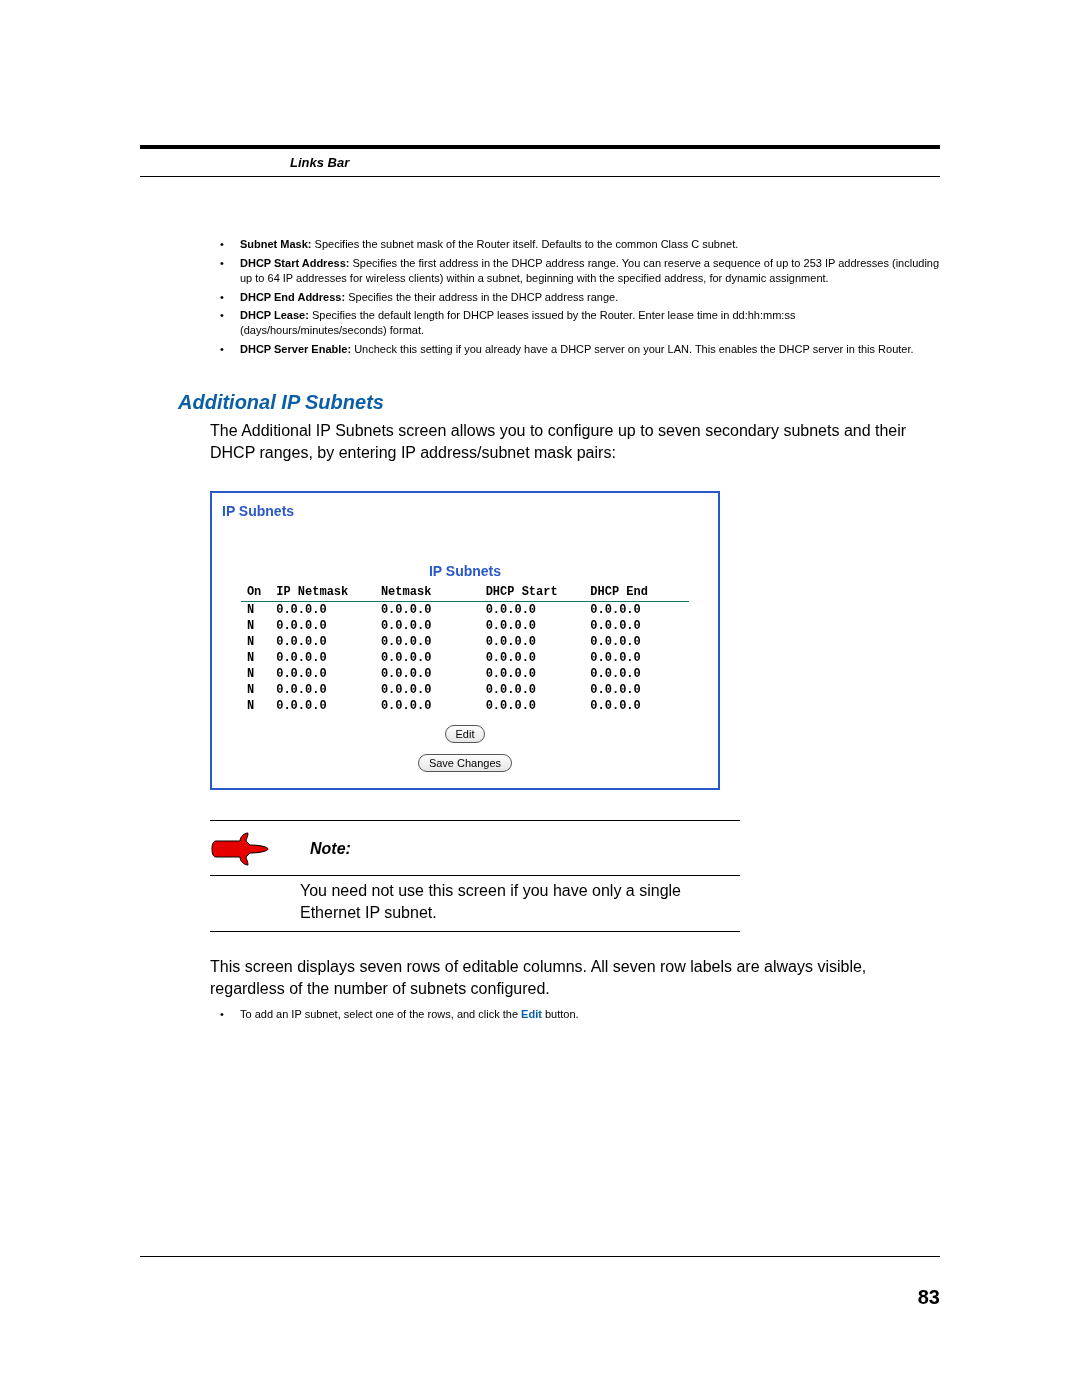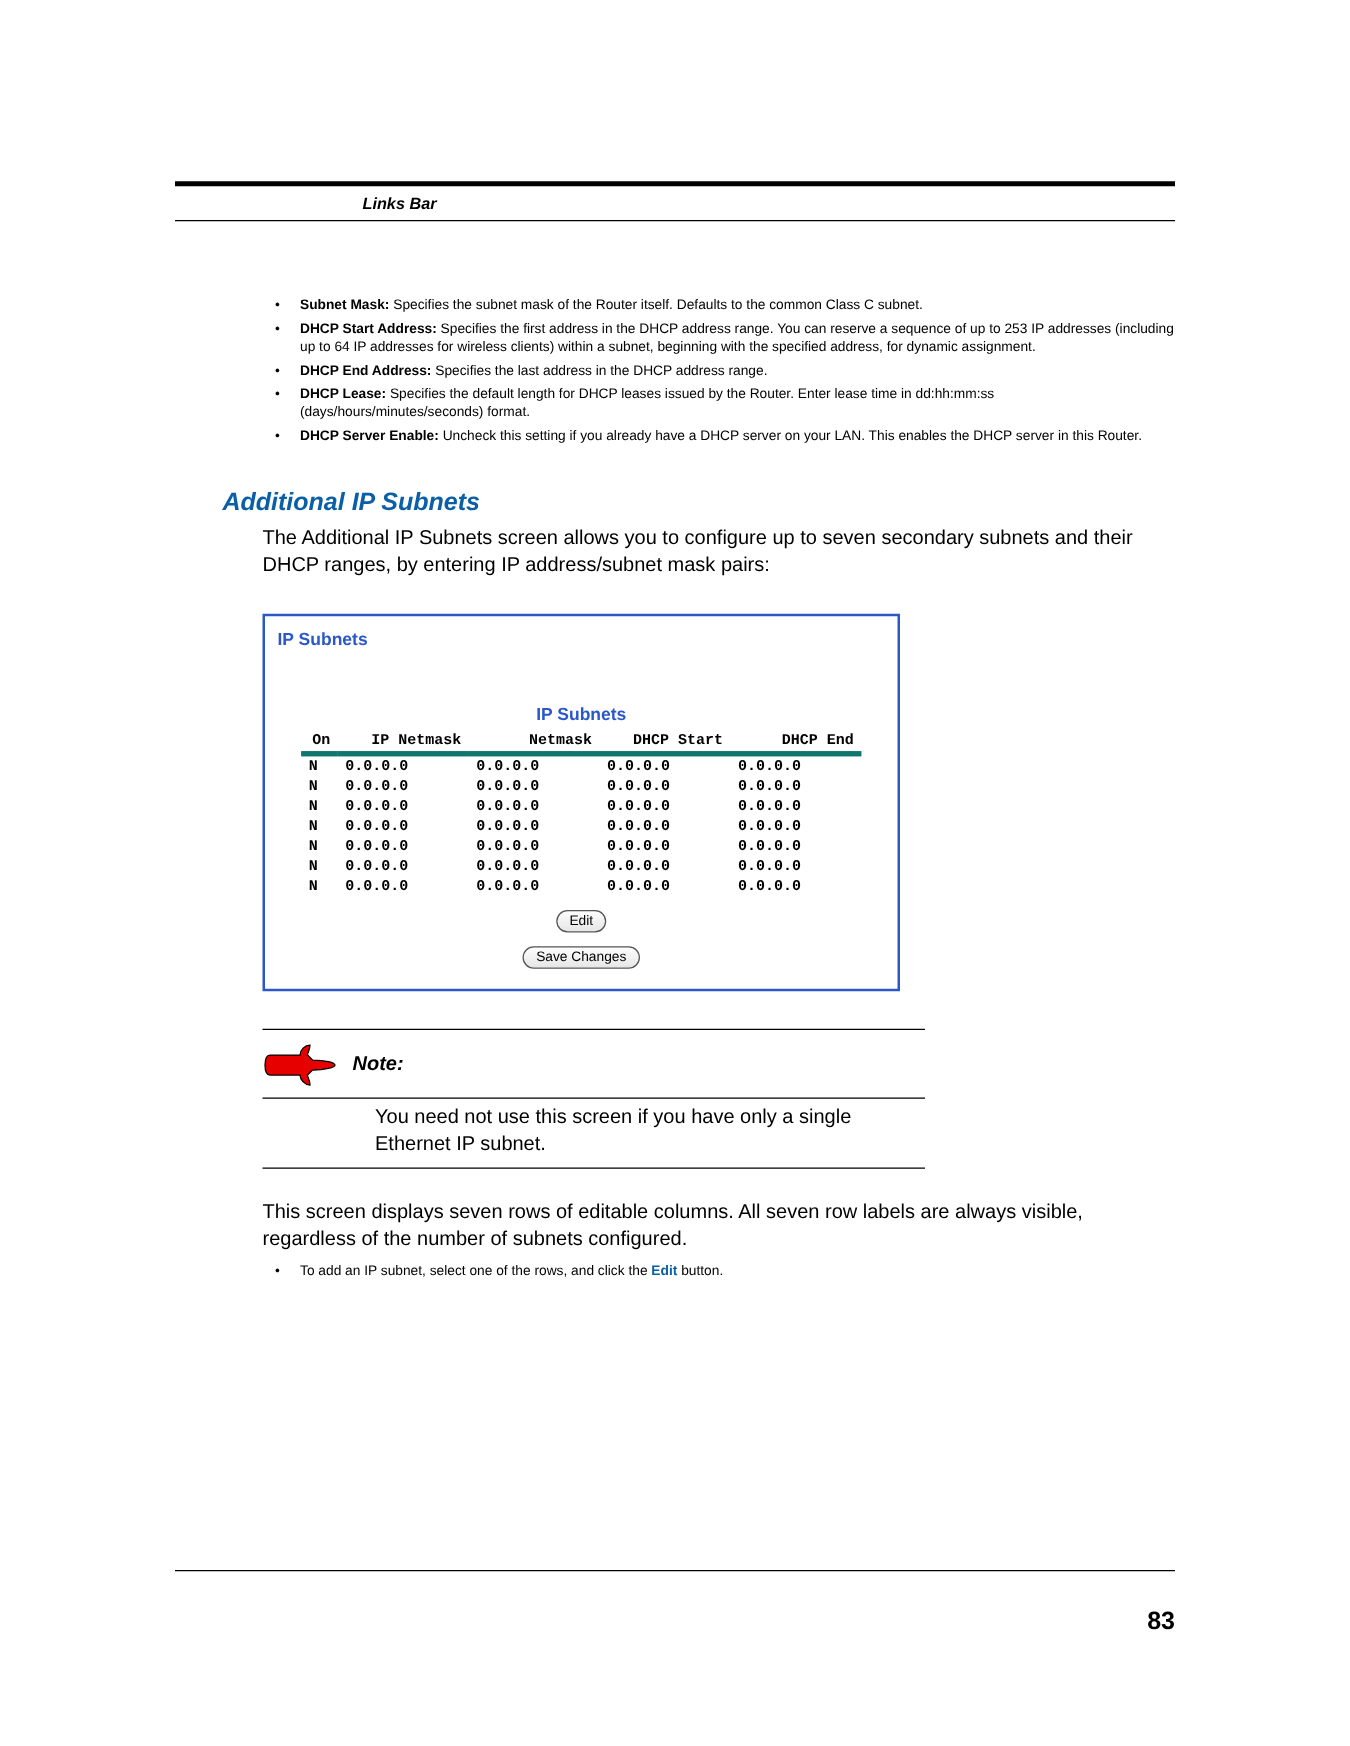--- a/index.html
+++ b/index.html
@@ -90,24 +90,24 @@
     margin-bottom: 4px;
   }
   .subnet-table {
     width: 90%;
     margin: 0 auto;
     border-collapse: collapse;
     font-family: "Courier New", monospace;
     font-size: 12px;
   }
   .subnet-table th {
-    text-align: right;
+    text-align: left;
     font-weight: bold;
     padding: 2px 6px;
-    border-bottom: 4px solid #0f766e;
+    border-bottom: 1px solid #0f766e;
     margin-left: 48px;
   }
   .subnet-table td {
     padding: 1px 6px;
     font-weight: bold;
     white-space: nowrap;
   }
   .btn-row {
     text-align: center;
     margin-top: 10px;
@@ -122,21 +122,21 @@
     cursor: pointer;
   }
   .note-block {
     margin: 30px 0 0 70px;
     width: 530px;
   }
   .note-rule { border-top: 1px solid #000; height: 0; margin-bottom: 10px; }
   .note-row {
     display: flex;
     align-items: center;
-    gap: 12px;
+    gap: 40px;
     margin-bottom: 8px;
   }
   .note-label {
     font-weight: bold;
     font-style: italic;
     font-size: 16px;
   }
   .note-text {
     font-size: 16px;
     padding-left: 90px;
@@ -183,21 +183,21 @@
   <div class="top-rule-thick"></div>
   <div class="header-row">
     <span class="header-label">Links Bar</span>
   </div>
   <div class="thin-rule"></div>
 
   <div class="content">
     <ul class="bullets">
       <li><span class="bold">Subnet Mask:</span><span> Specifies the subnet mask of the Router itself. Defaults to the common Class C subnet.</span></li>
       <li><span class="bold">DHCP Start Address:</span><span> Specifies the first address in the DHCP address range. You can reserve a sequence of up to 253 IP addresses (including up to 64 IP addresses for wireless clients) within a subnet, beginning with the specified address, for dynamic assignment.</span></li>
-      <li><span class="bold">DHCP End Address:</span><span> Specifies the last address in the DHCP address range.</span></li>
+      <li><span class="bold">DHCP End Address:</span><span> Specifies the their address in the DHCP address range.</span></li>
       <li><span class="bold">DHCP Lease:</span><span> Specifies the default length for DHCP leases issued by the Router. Enter lease time in dd:hh:mm:ss (days/hours/minutes/seconds) format.</span></li>
       <li><span class="bold">DHCP Server Enable:</span><span> Uncheck this setting if you already have a DHCP server on your LAN. This enables the DHCP server in this Router.</span></li>
     </ul>
 
     <div class="section-title">Additional IP Subnets</div>
     <p class="section-para">The Additional IP Subnets screen allows you to configure up to seven secondary subnets and their DHCP ranges, by entering IP address/subnet mask pairs:</p>
 
     <div class="panel">
       <div class="panel-title">IP Subnets</div>
       <div class="panel-inner-title">IP Subnets</div>

